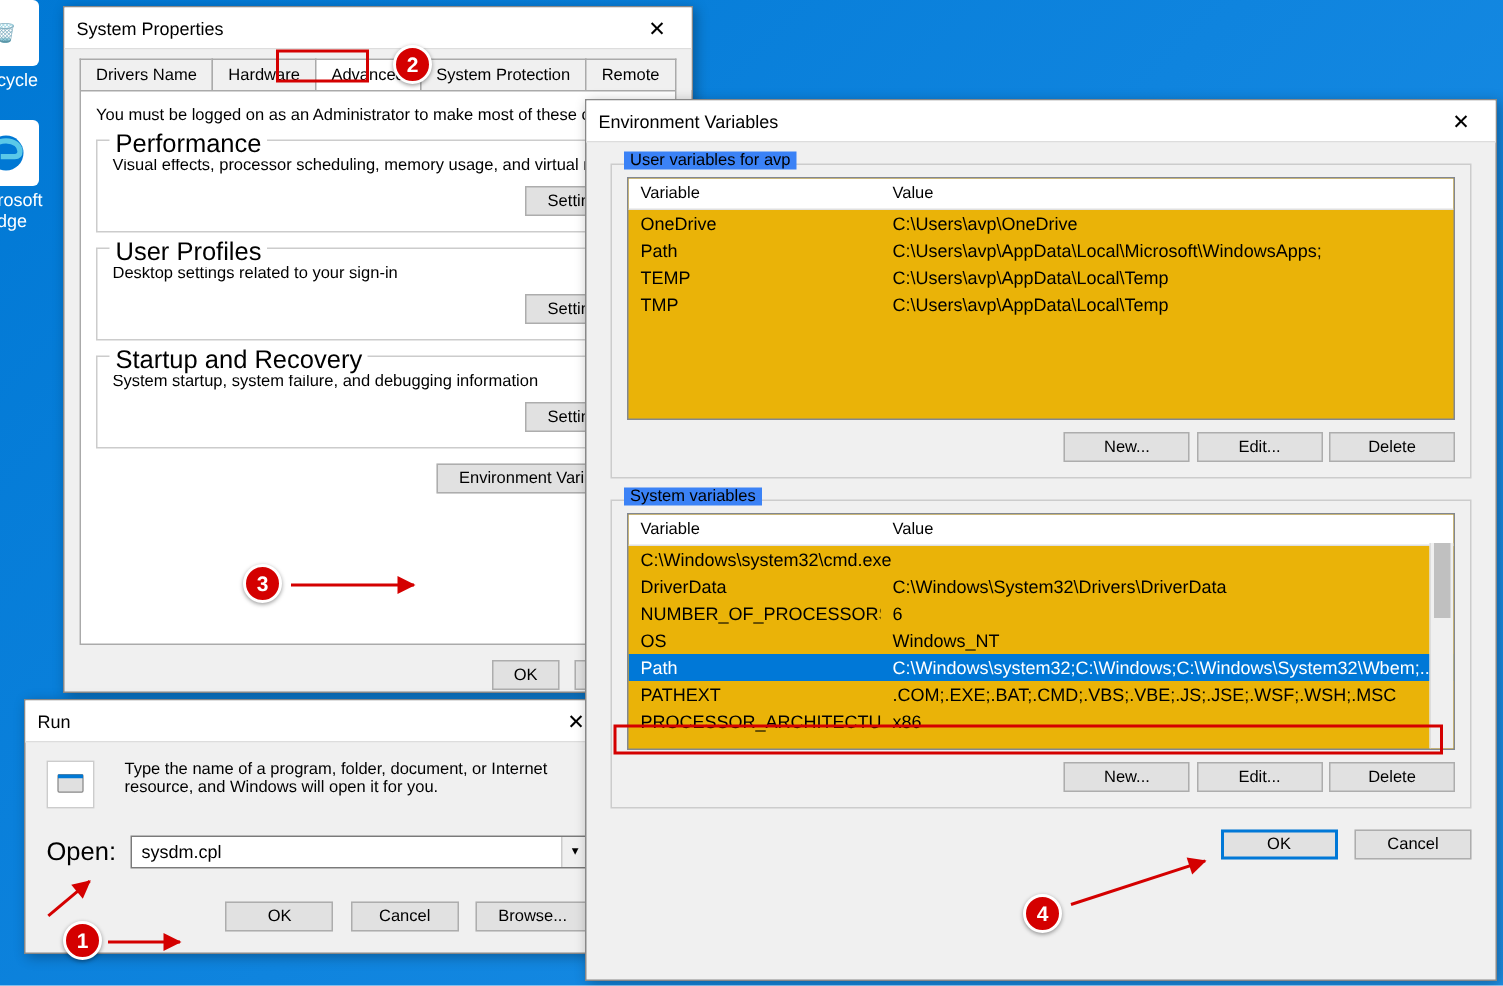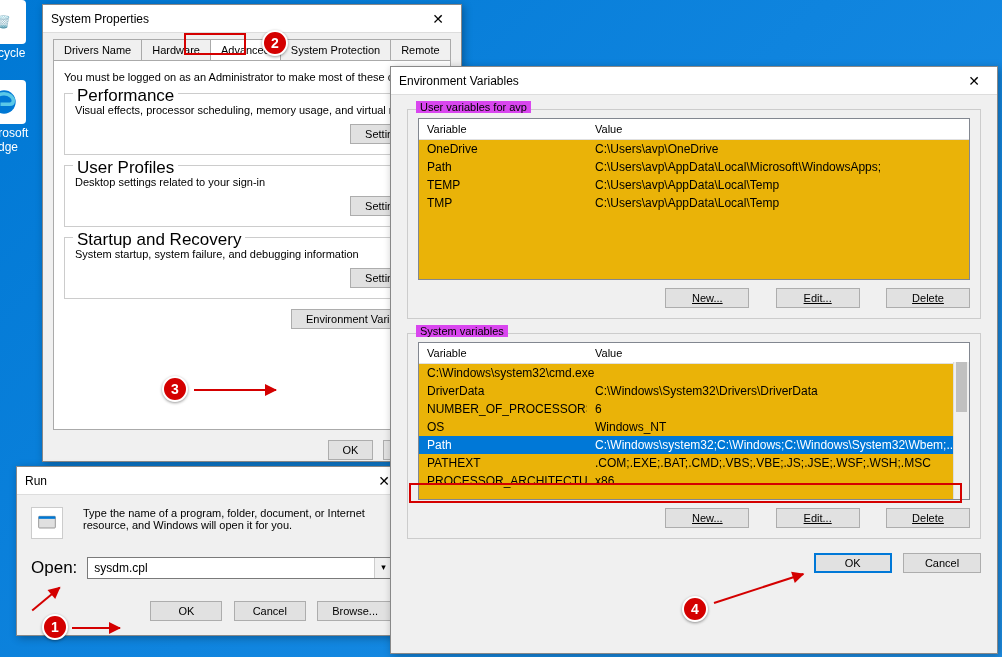--- a/index.html
+++ b/index.html
@@ -44,31 +44,31 @@
 .combo { flex: 1; display: flex; border: 1px solid #7a7a7a; background: #fff; }
 .combo input { flex: 1; border: none; padding: 3px 6px; font-size: 12px; outline: none; }
 .combo .dd { width: 18px; text-align: center; border-left: 1px solid #ccc; background: #f0f0f0; cursor: pointer; font-size: 9px; line-height: 18px; }
 .run-btns { text-align: right; padding: 10px 14px 14px; }
 .run-btns .btn { min-width: 72px; margin-left: 8px; }
 
 
 .envvars { left: 390px; top: 66px; width: 608px; height: 588px; background: #f0f0f0; }
 .env-body { padding: 14px 16px; }
 .env-group { border: 1px solid #ccc; padding: 8px 10px 10px; margin-bottom: 14px; position: relative; }
-.env-group .group-title { position: absolute; top: -9px; left: 8px; background: #d946ef; padding: 0 4px; font-size: 11px; }
+.env-group .group-title { position: absolute; top: -9px; left: 8px; background: #3b82f6; padding: 0 4px; font-size: 11px; }
 .var-list { border: 1px solid #828790; background: #eab308; height: 162px; overflow: hidden; position: relative; }
 .var-header { display: flex; background: #fff; border-bottom: 1px solid #e0e0e0; }
 .var-header > div { padding: 4px 8px; font-size: 11px; }
 .var-col-name { width: 168px; }
 .var-rows { overflow-y: auto; }
 .var-row { display: flex; padding: 1px 0; font-size: 11px; }
 .var-row > div { padding: 1px 8px; white-space: nowrap; overflow: hidden; }
 .var-row.selected { background: #0078d7; color: #fff; }
 .env-btns { text-align: right; margin-top: 8px; }
-.env-btns .btn { min-width: 84px; margin-left: 23px; text-decoration: underline; }
+.env-btns .btn { min-width: 84px; margin-left: 1px; }
 .env-footer { text-align: right; margin-top: 12px; }
 .env-footer .btn { min-width: 78px; margin-left: 8px; }
 .btn.focus { border: 2px solid #0078d7; padding: 2px 13px; }
 
 
 .callout { position: absolute; width: 26px; height: 26px; border-radius: 50%; background: #d40000; border: 2px solid #fff; color: #fff; font-weight: bold; display: flex; align-items: center; justify-content: center; font-size: 14px; z-index: 100; box-shadow: 0 1px 3px rgba(0,0,0,0.4); }
 .red-box { position: absolute; border: 2px solid #d40000; z-index: 99; pointer-events: none; }
 .arrow { position: absolute; z-index: 99; height: 2px; background: #d40000; }
 .arrow::after { content: ''; position: absolute; right: -1px; top: -5px; border-left: 12px solid #d40000; border-top: 6px solid transparent; border-bottom: 6px solid transparent; }
 .sys-scroll { position:absolute; right:0; top:19px; bottom:0; width:16px; background:#f0f0f0; border-left:1px solid #ddd; }

